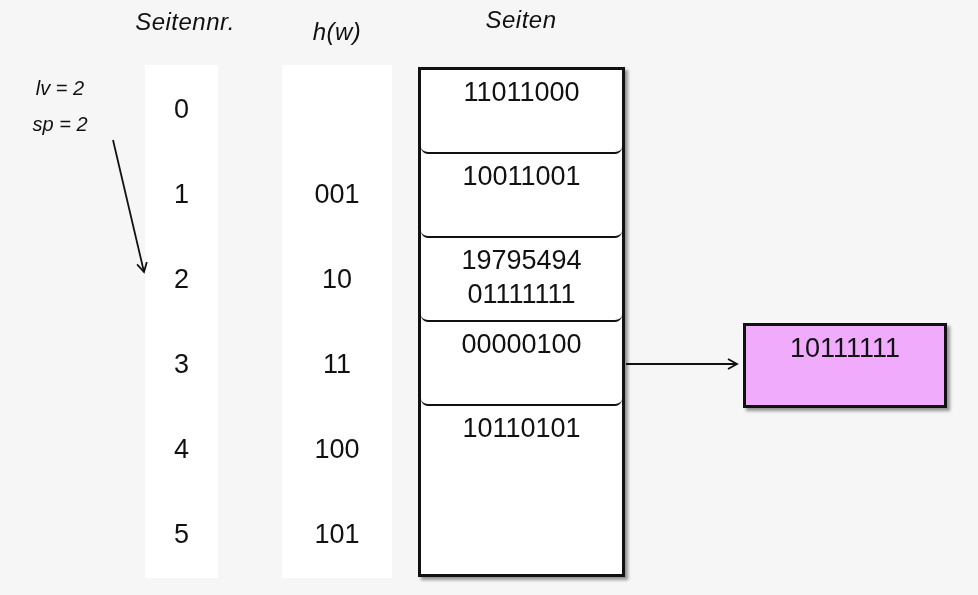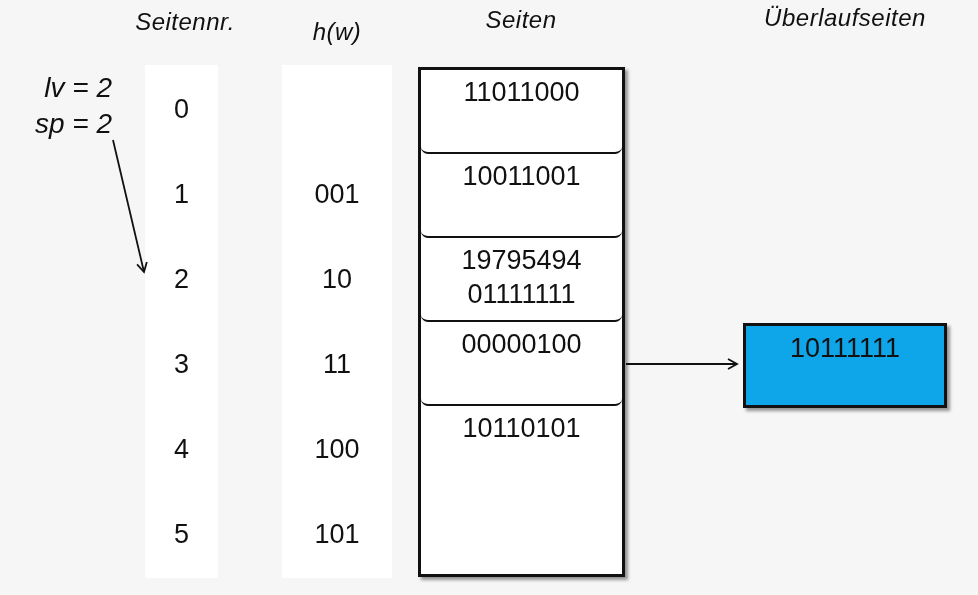--- a/index.html
+++ b/index.html
@@ -30,23 +30,23 @@
     position: absolute;
     top: 65px; height: 513px;
     background: #ffffff;
   }
   .strip-nr   { left: 145px; width: 73px; }
   .strip-hash { left: 282px; width: 110px; }
 
   .annotation {
     position: absolute;
     left: 8px; top: 70px; width: 104px;
-    text-align: right;
+    text-align: center;
     font-style: italic;
-    font-size: 28px;
+    font-size: 20px;
     line-height: 36px;
     white-space: nowrap;
   }
 
   .row-label {
     position: absolute;
     display: flex; align-items: center; justify-content: center;
     height: 85px;
     font-size: 27px;
   }
@@ -73,40 +73,39 @@
     overflow: hidden;
     border-radius: 7px;
   }
   .cell:last-child { border-bottom: none; height: 84px; }
   .cell span { display: block; }
 
   .overflow-box {
     position: absolute;
     left: 743px; top: 323px;
     width: 204px; height: 85px;
-    background: #0ea5e9;
+    background: #f0abfc;
     border: 3px solid #111111;
     box-shadow: 3px 3px 3px rgba(0,0,0,0.40);
     text-align: center;
     padding-top: 5px;
     font-size: 27px;
     line-height: 34px;
   }
 
   svg.arrows { position: absolute; inset: 0; pointer-events: none; }
 </style>
 </head>
 <body>
 
 <div class="stage">
 
   <div class="col-header hdr-seitennr">Seitennr.</div>
   <div class="col-header hdr-hash">h(w)</div>
   <div class="col-header hdr-seiten">Seiten</div>
-  <div class="col-header hdr-overflow">Überlaufseiten</div>
 
   <div class="strip strip-nr"></div>
   <div class="strip strip-hash"></div>
 
   <div class="annotation">
     <div>lv = 2</div>
     <div>sp = 2</div>
   </div>
 
   <div class="row-label nr-label r0">0</div>

